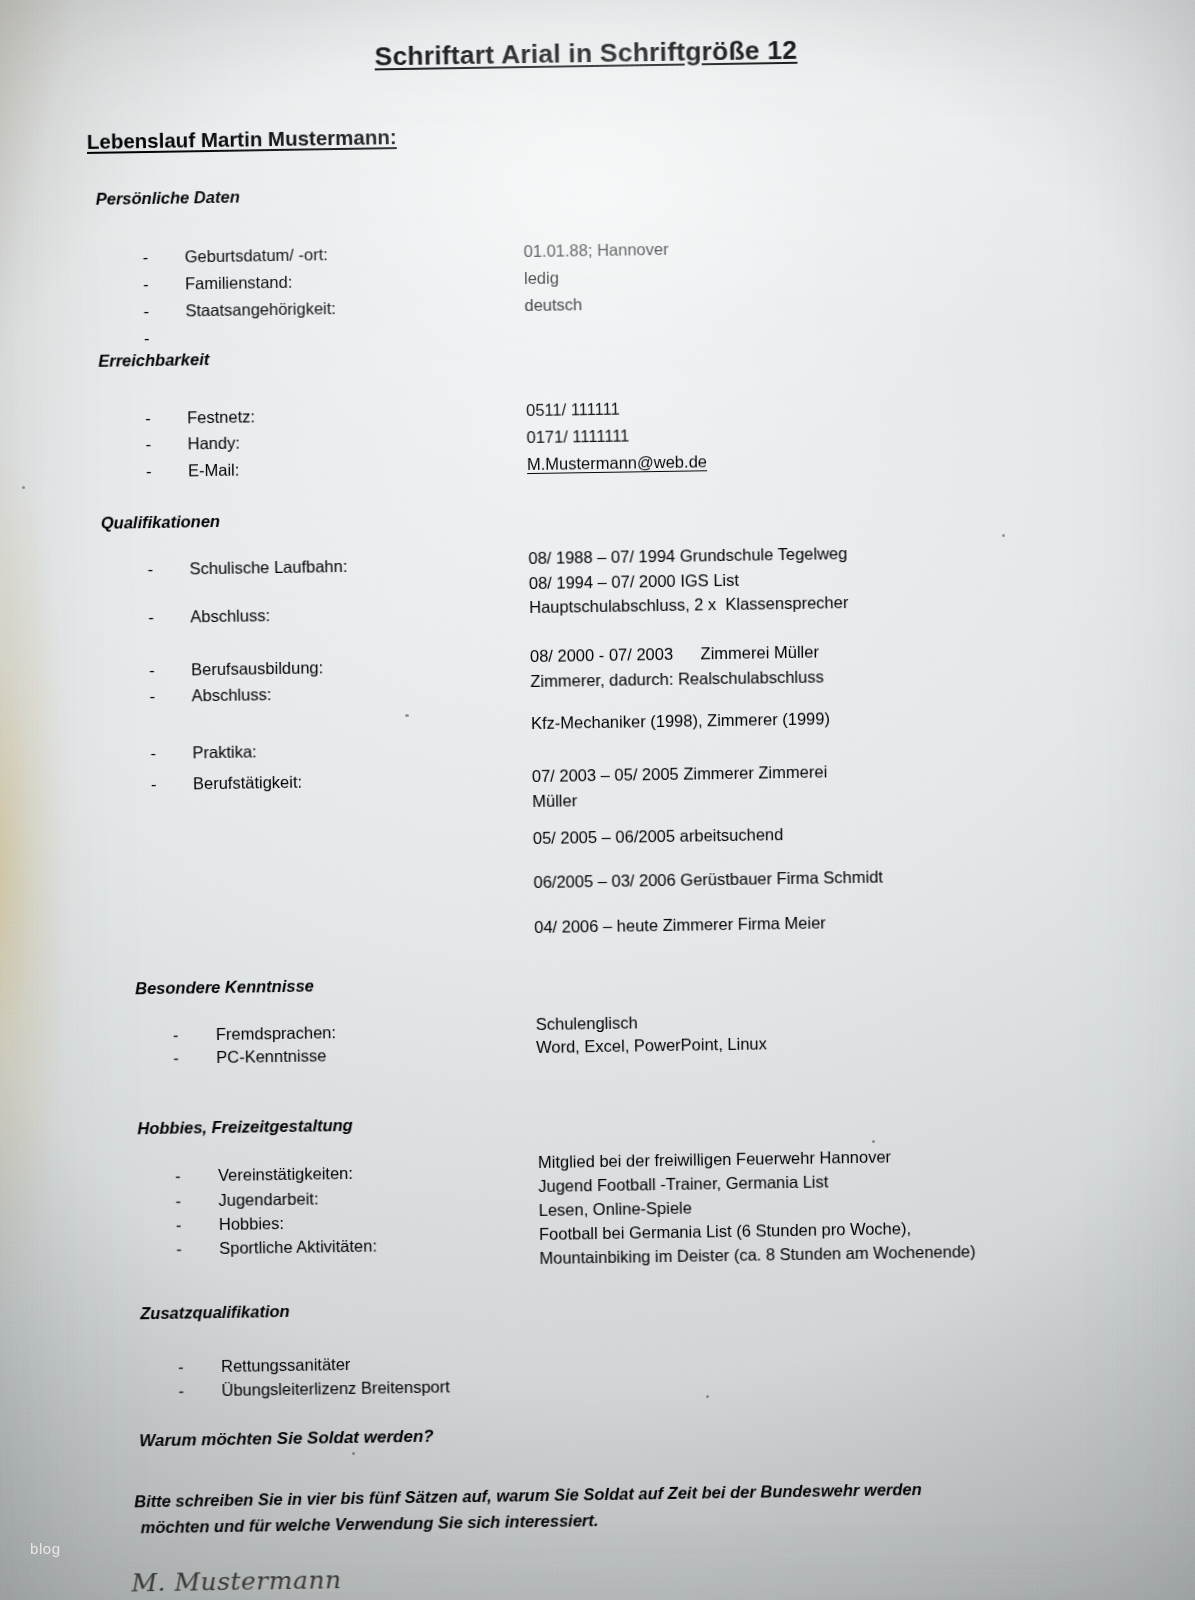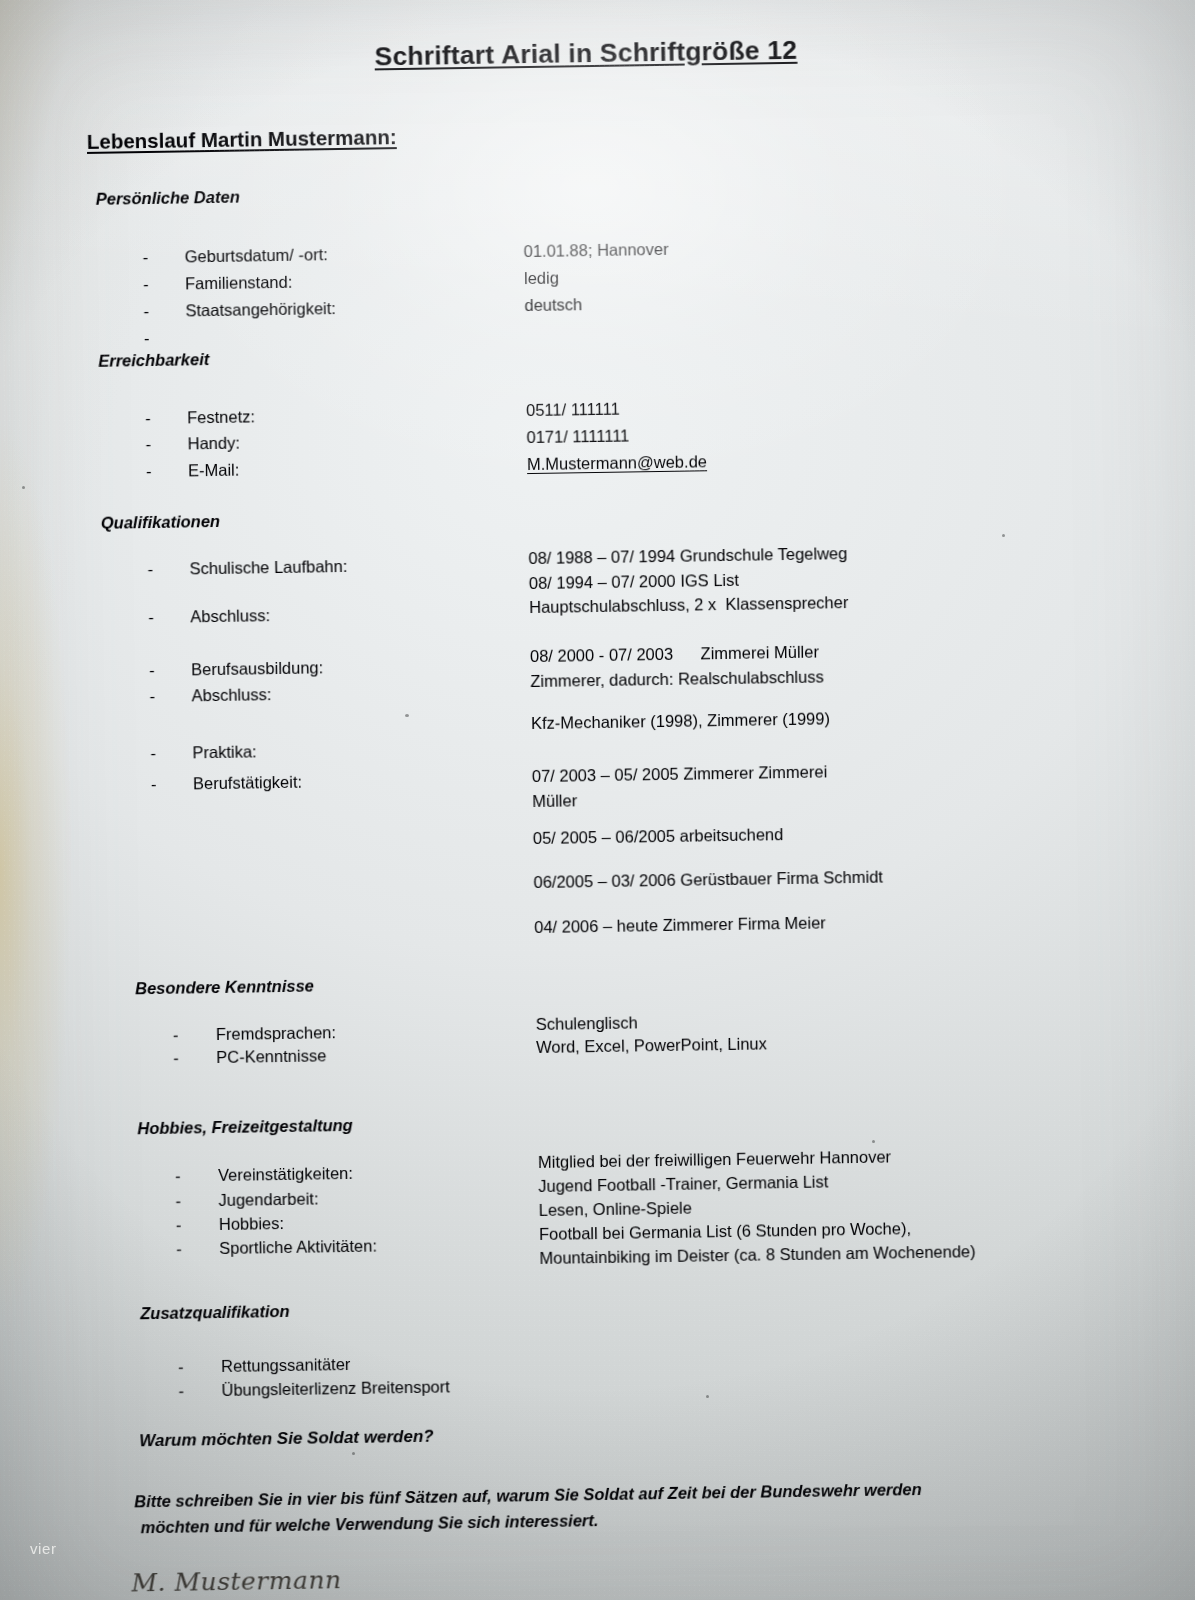--- a/index.html
+++ b/index.html
@@ -196,14 +196,14 @@
   <div id="noise"></div>
   <div id="vignette"></div>
 
   <div class="speck" style="left:22px;top:486px;width:3px;height:3px;"></div>
   <div class="speck" style="left:405px;top:714px;width:4px;height:3px;"></div>
   <div class="speck" style="left:872px;top:1140px;width:3px;height:3px;"></div>
   <div class="speck" style="left:1002px;top:534px;width:3px;height:3px;"></div>
   <div class="speck" style="left:706px;top:1395px;width:3px;height:3px;"></div>
   <div class="speck" style="left:352px;top:1452px;width:3px;height:3px;"></div>
 
-  <div id="watermark">vier</div>
+  <div id="watermark">blog</div>
 </div>
 
 </body></html>

